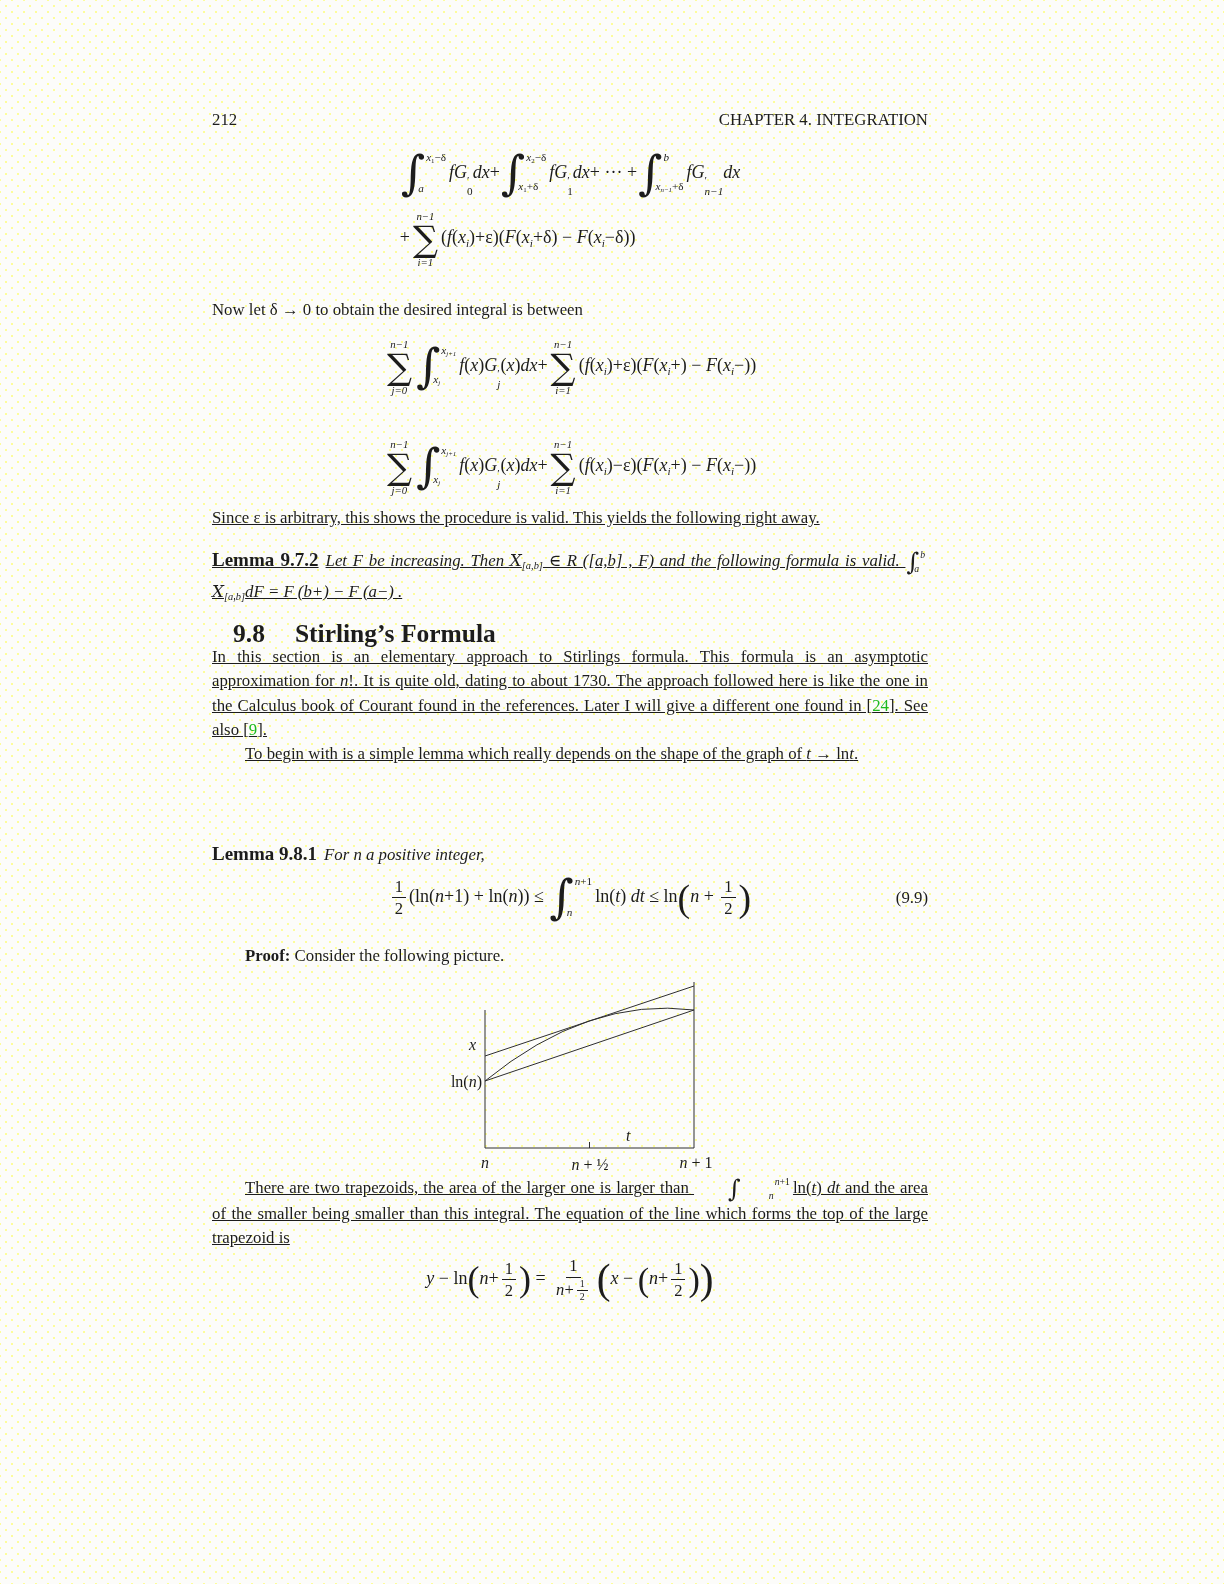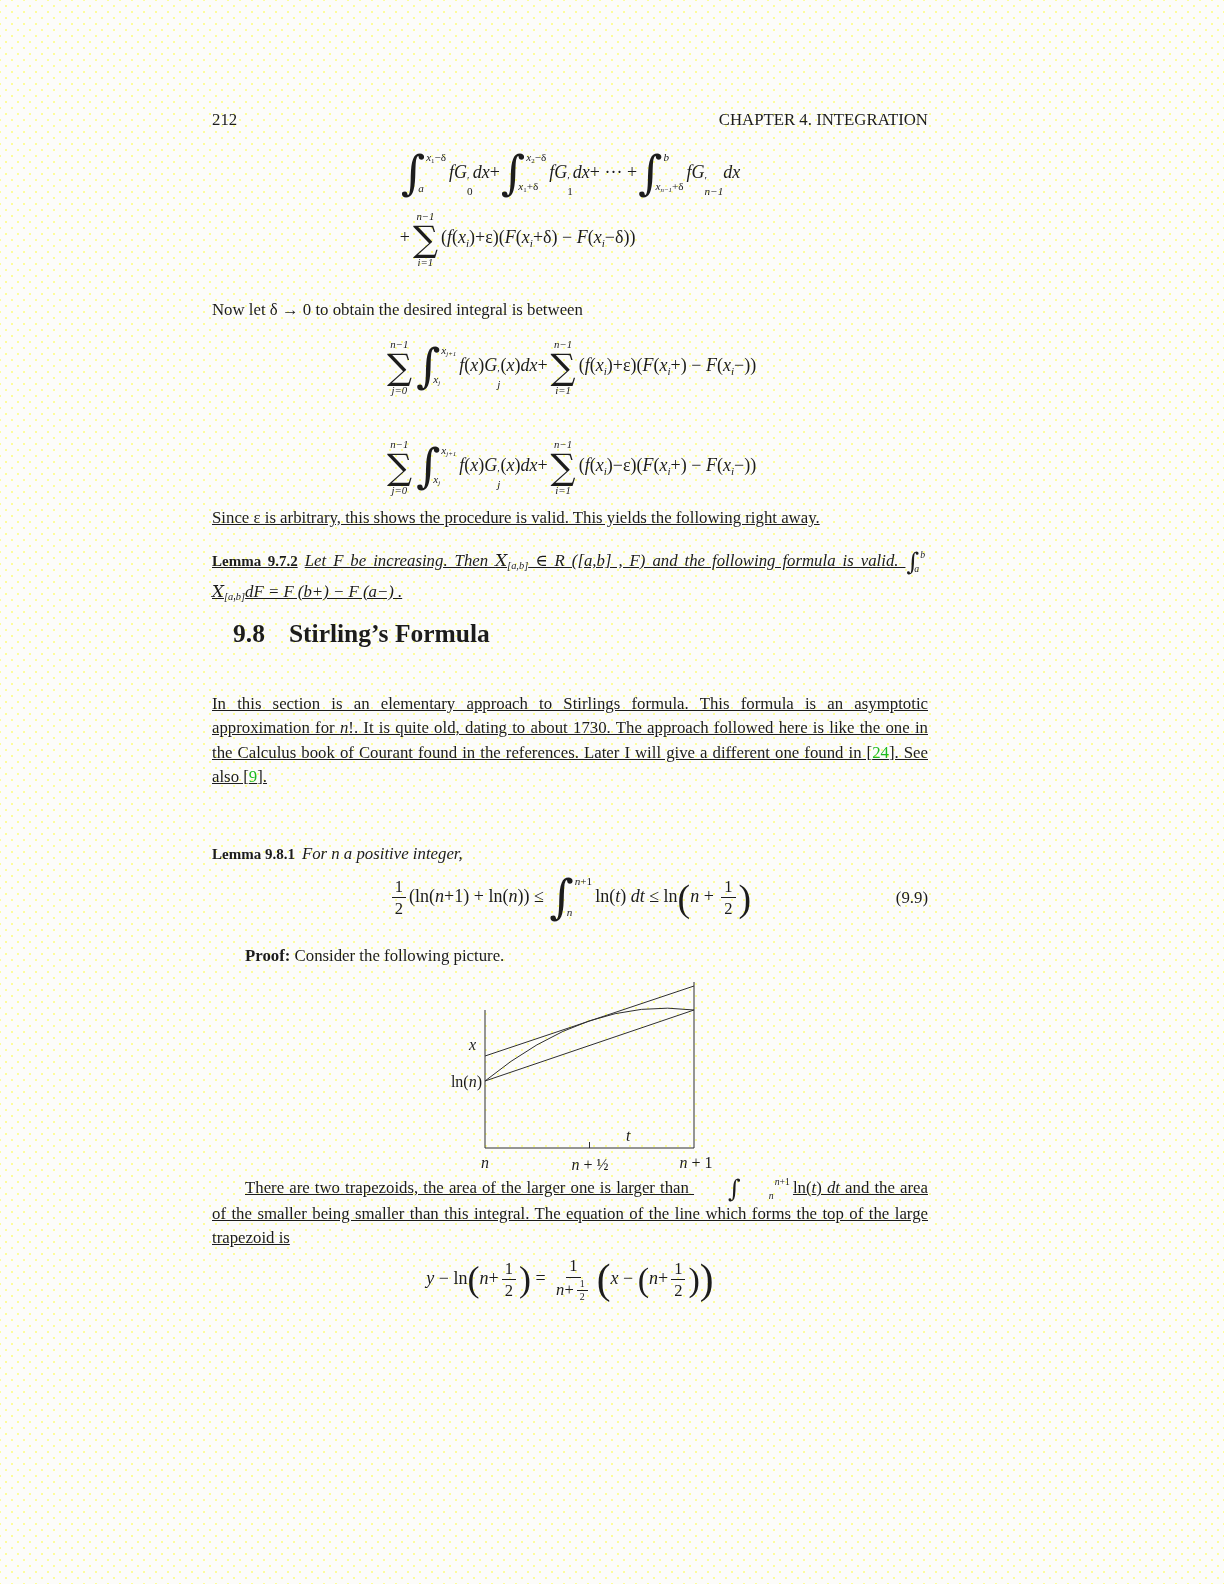--- a/index.html
+++ b/index.html
@@ -41,23 +41,23 @@
   .msum{display:inline-flex;flex-direction:column;align-items:center;vertical-align:middle;margin:0 3px;line-height:1;}
   .msum .st,.msum .sb{font-size:0.6em;line-height:1.15;}
   .msum .sg{font-size:1.95em;line-height:0.95;font-family:"DejaVu Serif",serif;}
   .mfrac{display:inline-flex;flex-direction:column;align-items:center;vertical-align:middle;margin:0 3px;line-height:1.18;text-align:center;font-size:0.92em;}
   .mfrac .fn{padding:0 3px 1px;border-bottom:1.2px solid currentColor;}
   .mfrac .fd{padding:1px 3px 0;}
   .mfrac.sm{font-size:0.6em;line-height:1.1;}
   .mss{display:inline-flex;flex-direction:column;align-items:flex-start;vertical-align:-0.5em;line-height:1.05;font-size:0.62em;}
   .msub{font-size:0.62em;vertical-align:-0.3em;}
   .bigp{vertical-align:middle;line-height:0.85;display:inline-block;}
-  .lem-label{margin-right:7px;font-size:15px;}
+  .lem-label{margin-right:7px;font-size:19px;}
   .lemma{line-height:24.5px;}
-  .sec{display:flex;gap:24px;font-weight:bold;font-size:25.5px;line-height:1.1;}
+  .sec{display:flex;gap:30px;font-weight:bold;font-size:25.5px;line-height:1.1;}
   
   .fig{position:absolute;}
   .flines line,.flines path{stroke:#2e2e2e;stroke-width:1;fill:none;}
   .ftext text{font-size:16px;fill:#1b1b1b;font-family:"Liberation Serif","DejaVu Serif",serif;}
   .it{font-style:italic;}
 </style>
 </head>
 <body>
 
 <div class="col">
@@ -160,22 +160,23 @@
             <span class="lo"><span class="mi">a</span></span>
           </span>
         </span><span class="scr">X</span><span class="msub mi">[a,b]</span><span class="mi">dF = F (b+) − F (a−) .</span></span>
   </p>
 
   <div class="block sec" style="top:620px;left:21px">
     <span>9.8</span>
     <span>Stirling’s Formula</span>
   </div>
 
-  <div class="block" style="top:692px">
+  <div class="block" style="top:645px">
     <p class="just" style="margin:0"><span>In this section is an elementary approach to Stirlings formula. This formula is an asymptotic approximation for </span><span class="mi">n</span><span>!. It is quite old, dating to about 1730. The approach followed here is like the one in the Calculus book of Courant found in the references. Later I will give a different one found in [</span><span class="cite">24</span><span>]. See also [</span><span class="cite">9</span><span>].</span></p>
+    <p class="just ind" style="margin:0"><span>To begin with is a simple lemma which really depends on the shape of the graph of </span><span class="mi">t</span><span> → ln</span><span class="mi">t</span><span>.</span></p>
   </div>
 
   <p class="block lemma" style="top:842px">
     <b class="lem-label">Lemma 9.8.1</b><span><span class="mi">For n a positive integer,</span></span>
   </p>
 
   <div class="block deq-wrap" style="top:874px">
     <span class="mrow"><span class="mfrac">
           <span class="fn"><span>1</span></span>
           <span class="fd"><span>2</span></span>

